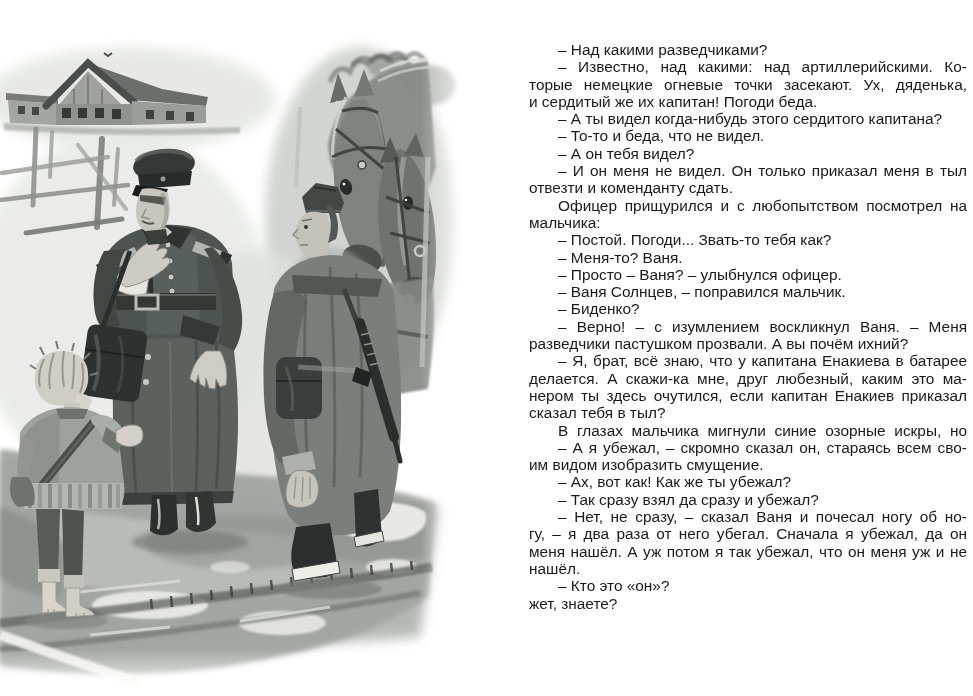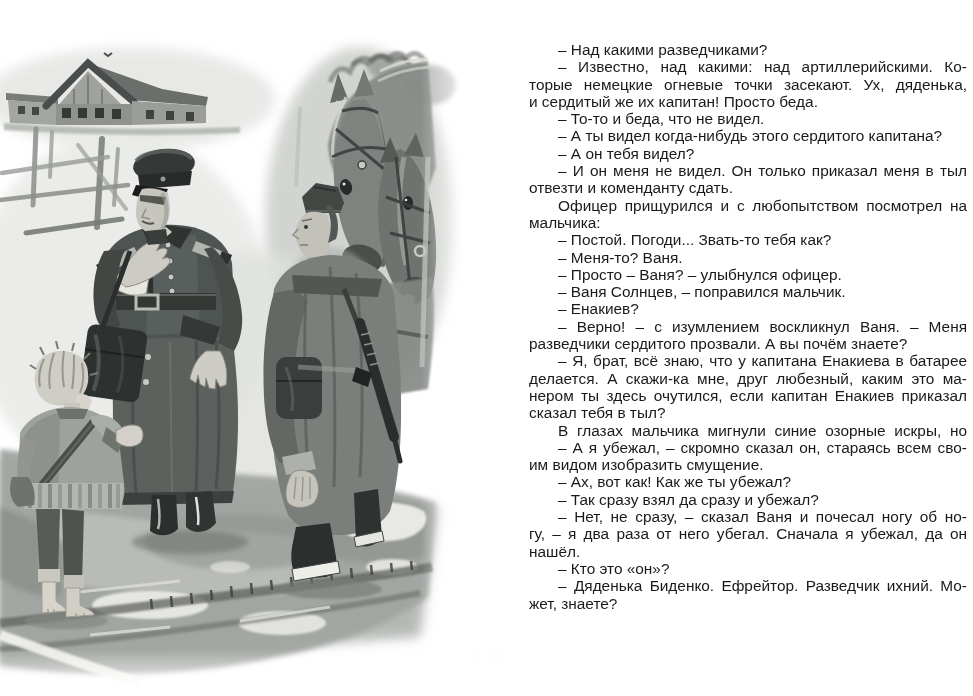--- a/index.html
+++ b/index.html
@@ -349,46 +349,46 @@
     </g>
 
     <rect x="420" y="0" width="110" height="660" fill="url(#fadeR)"></rect>
     <rect x="0" y="612" width="530" height="48" fill="url(#fadeB)"></rect>
   </svg>
 
   <div class="text-col">
       <div class="line indent">– Над какими разведчиками?</div>
       <div class="line indent just">– Известно, над какими: над артиллерийскими. Ко-</div>
       <div class="line just">торые немецкие огневые точки засекают. Ух, дяденька,</div>
-      <div class="line">и сердитый же их капитан! Просто беда.</div>
+      <div class="line">и сердитый же их капитан! Погоди беда.</div>
+      <div class="line indent">– А ты видел когда-нибудь этого сердитого капитана?</div>
       <div class="line indent">– То-то и беда, что не видел.</div>
-      <div class="line indent">– А ты видел когда-нибудь этого сердитого капитана?</div>
       <div class="line indent">– А он тебя видел?</div>
       <div class="line indent just">– И он меня не видел. Он только приказал меня в тыл</div>
       <div class="line">отвезти и коменданту сдать.</div>
       <div class="line indent just">Офицер прищурился и с любопытством посмотрел на</div>
       <div class="line">мальчика:</div>
       <div class="line indent">– Постой. Погоди... Звать-то тебя как?</div>
       <div class="line indent">– Меня-то? Ваня.</div>
       <div class="line indent">– Просто – Ваня? – улыбнулся офицер.</div>
       <div class="line indent">– Ваня Солнцев, – поправился мальчик.</div>
-      <div class="line indent">– Енакиев?</div>
+      <div class="line indent">– Биденко?</div>
       <div class="line indent just">– Верно! – с изумлением воскликнул Ваня. – Меня</div>
-      <div class="line">разведчики сердитого прозвали. А вы почём знаете?</div>
+      <div class="line">разведчики пастушком прозвали. А вы почём ихний?</div>
       <div class="line indent just">– Я, брат, всё знаю, что у капитана Енакиева в батарее</div>
       <div class="line just">делается. А скажи-ка мне, друг любезный, каким это ма-</div>
       <div class="line just">нером ты здесь очутился, если капитан Енакиев приказал</div>
       <div class="line">сказал тебя в тыл?</div>
       <div class="line indent just">В глазах мальчика мигнули синие озорные искры, но</div>
       <div class="line indent just">– А я убежал, – скромно сказал он, стараясь всем сво-</div>
       <div class="line">им видом изобразить смущение.</div>
       <div class="line indent">– Ах, вот как! Как же ты убежал?</div>
       <div class="line indent">– Так сразу взял да сразу и убежал?</div>
       <div class="line indent just">– Нет, не сразу, – сказал Ваня и почесал ногу об но-</div>
       <div class="line just">гу, – я два раза от него убегал. Сначала я убежал, да он</div>
+      <div class="line just">меня нашёл. А уж потом я так убежал, что он меня уж и не</div>
       <div class="line">нашёл.</div>
       <div class="line indent">– Кто это «он»?</div>
-      <div class="line indent just">– Дяденька Биденко. Ефрейтор. Разведчик ихний. Мо-</div>
       <div class="line">жет, знаете?</div>
     </div>
 
   <div class="pagenum">85</div>
 </div>
 
 </body></html>

